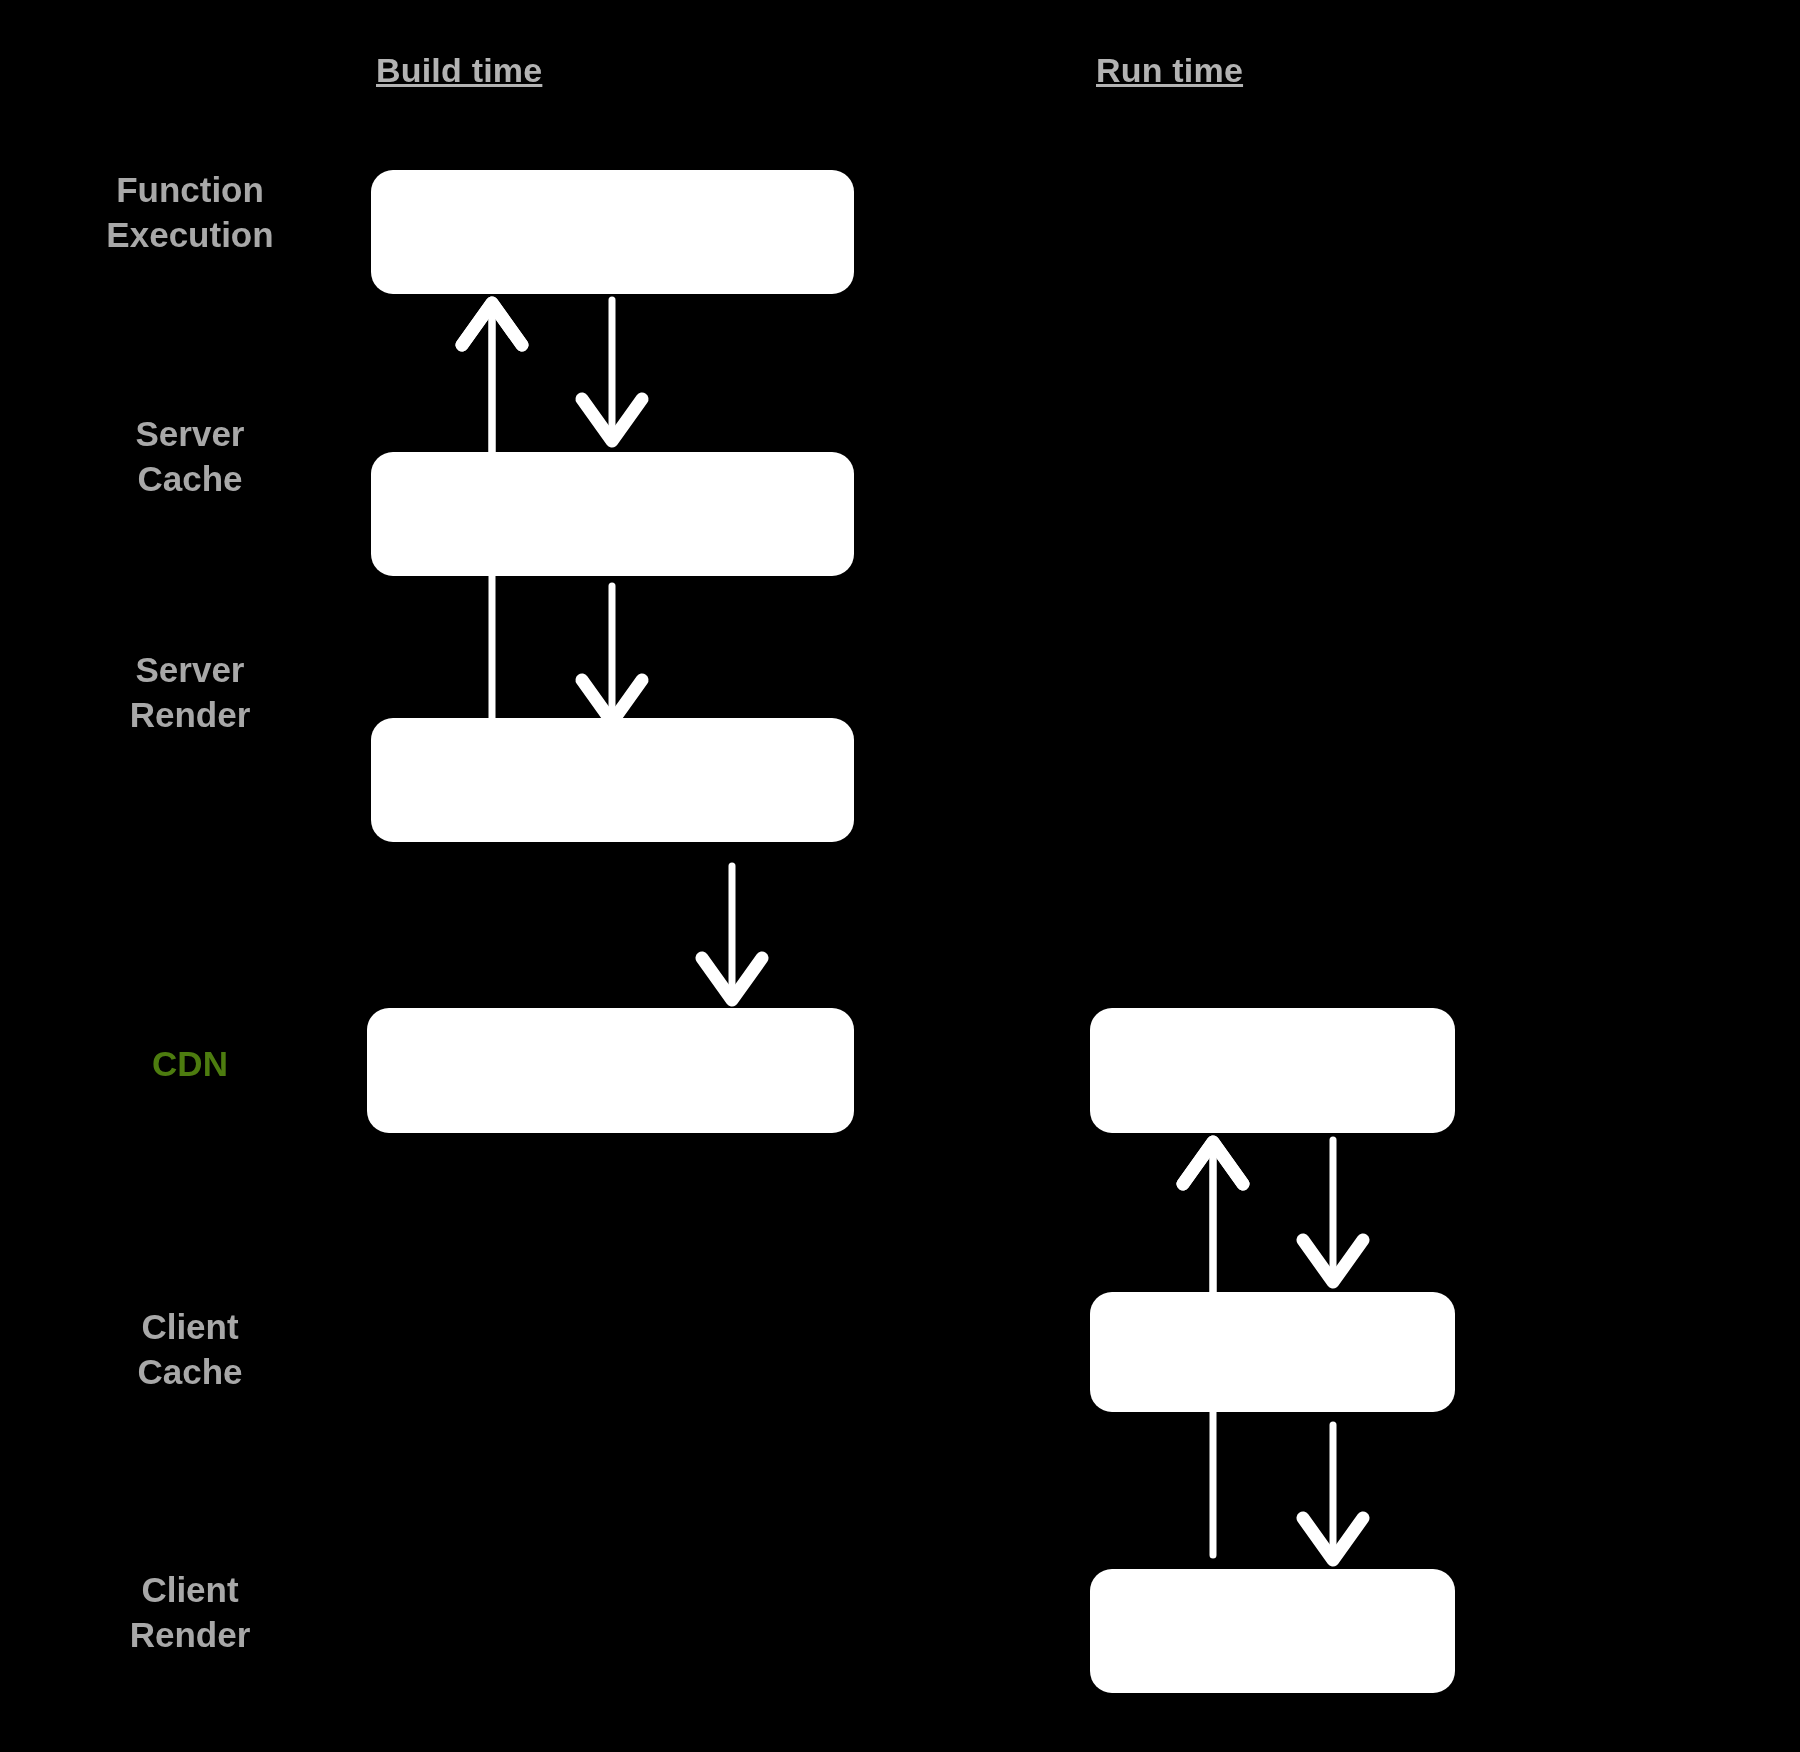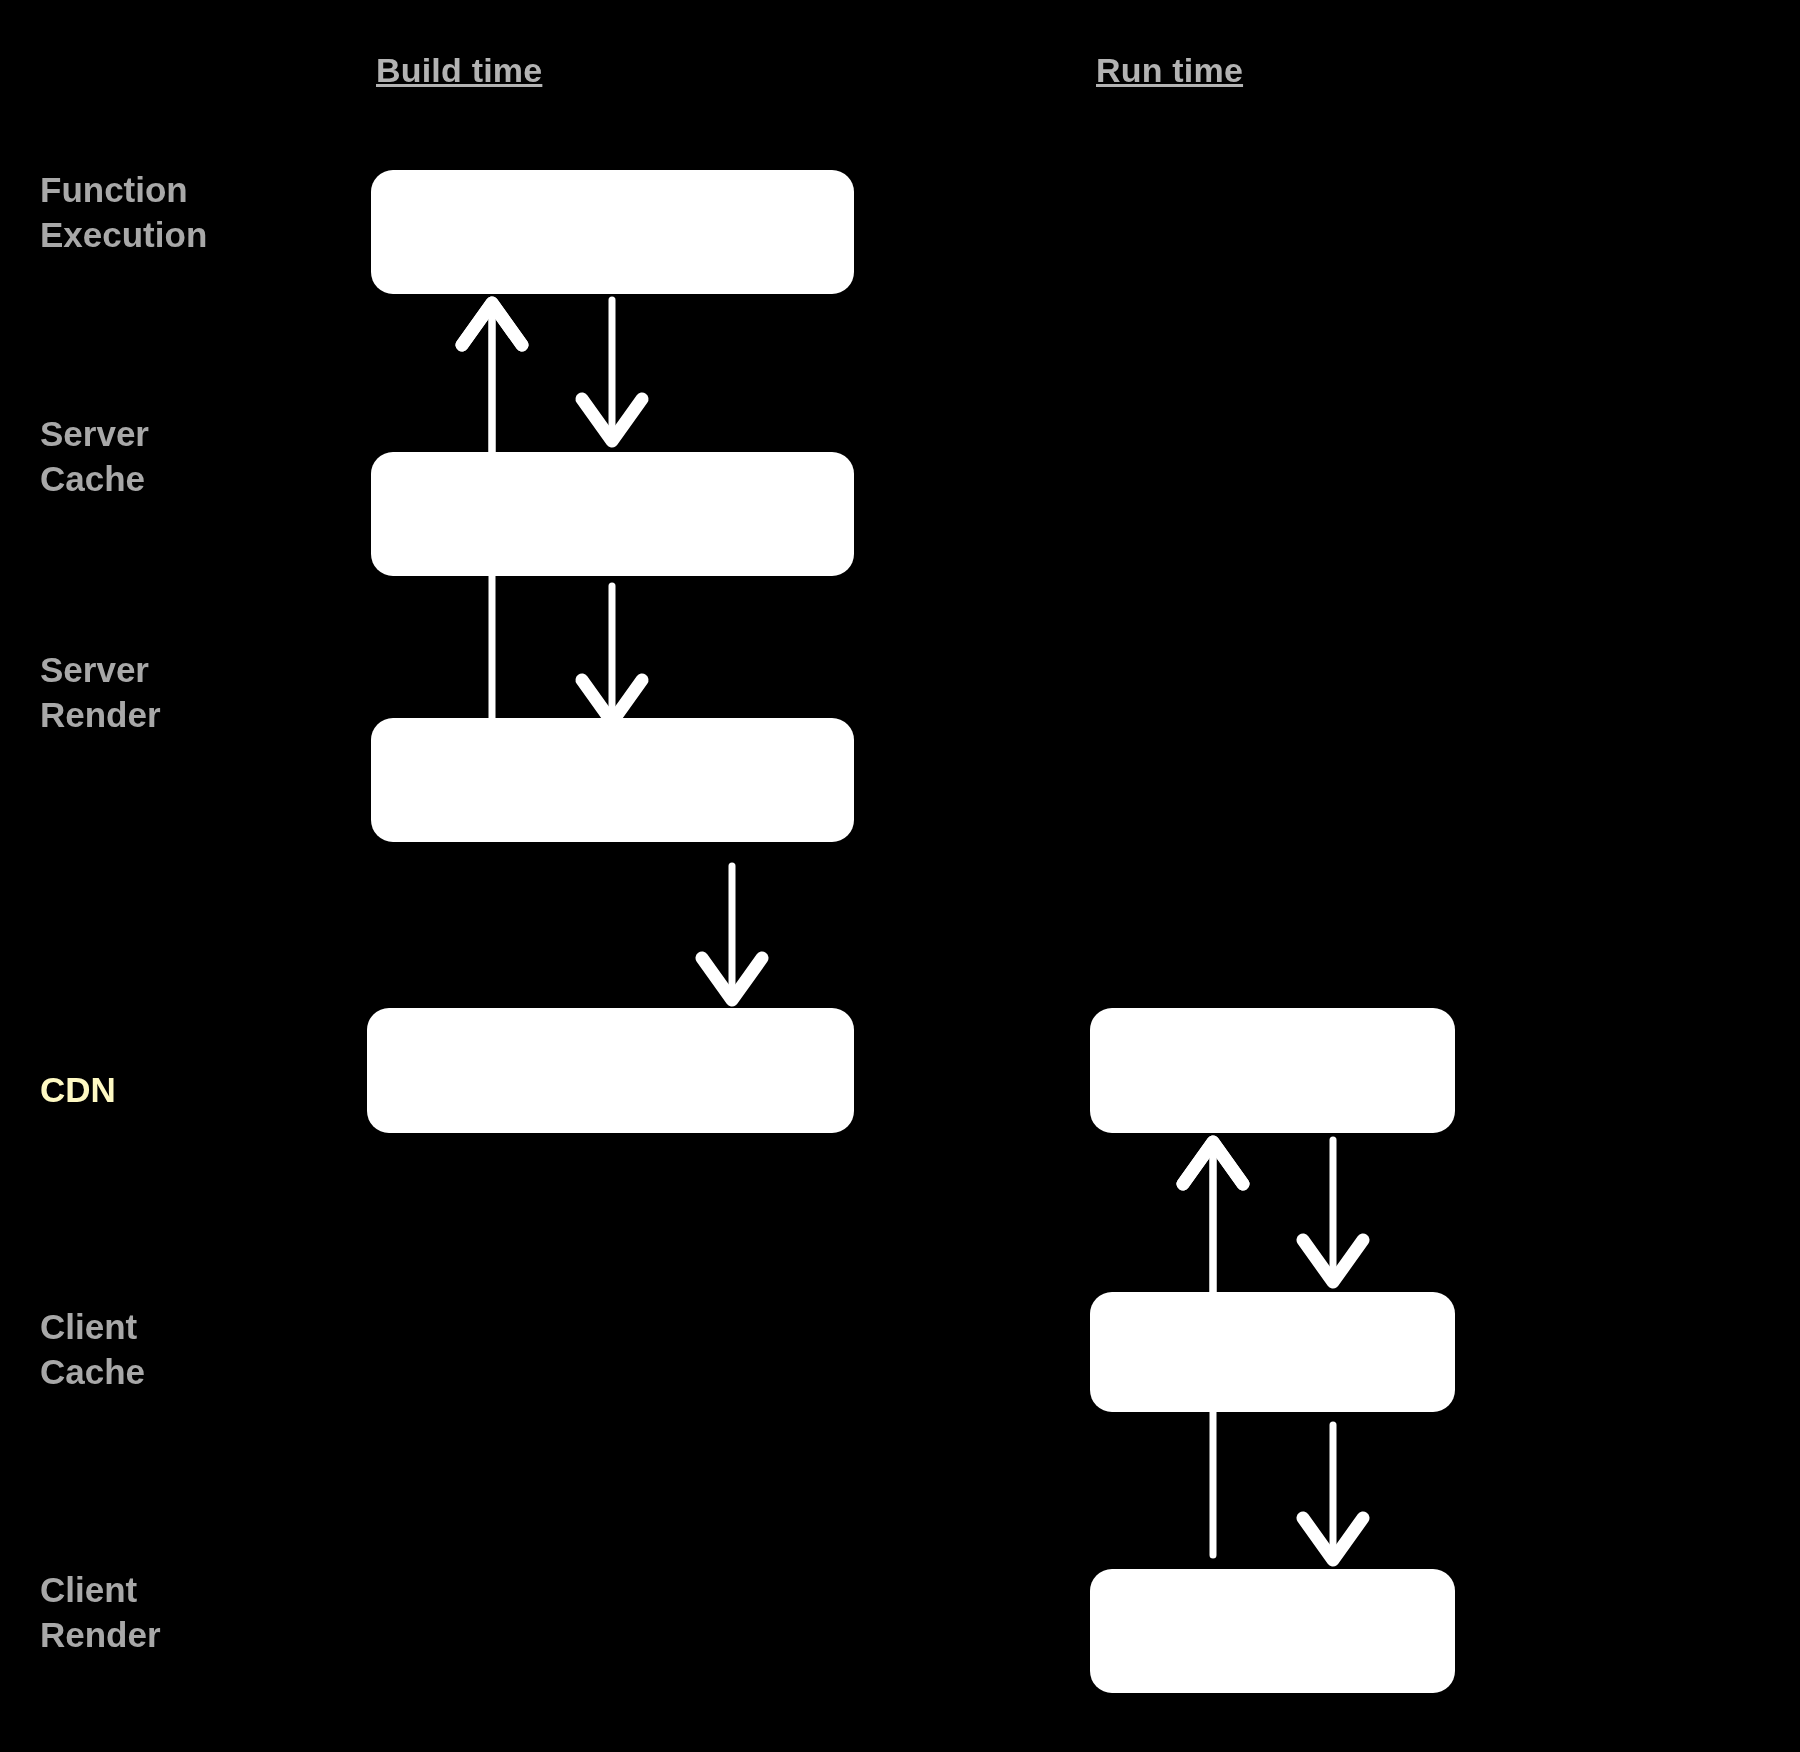--- a/index.html
+++ b/index.html
@@ -26,21 +26,21 @@
     letter-spacing: 0.2px;
     white-space: nowrap;
     line-height: 1.1;
     text-decoration: underline;
   }
   .row-label {
     position: absolute;
     color: #a8a8a8;
     font-size: 35px;
     font-weight: bold;
-    text-align: left;
+    text-align: center;
     line-height: 1.28;
     white-space: pre-line;
     width: 300px;
     left: 40px;
   }
   .node-box {
     position: absolute;
     background: #ffffff;
     border-radius: 22px;
   }
@@ -60,21 +60,21 @@
 
   <div class="col-header" style="left:376px; top:52px;">Build time</div>
   <div class="col-header" style="left:1096px; top:52px;">Run time</div>
 
   <div class="row-label" style="top: 168px; color: rgb(168, 168, 168);">Function
 Execution</div>
   <div class="row-label" style="top: 412px; color: rgb(168, 168, 168);">Server
 Cache</div>
   <div class="row-label" style="top: 648px; color: rgb(168, 168, 168);">Server
 Render</div>
-  <div class="row-label" style="top: 1042px; color: #fef9c3; margin-top: 26px;">CDN</div>
+  <div class="row-label" style="top: 1042px; color: #4d7c0f;">CDN</div>
   <div class="row-label" style="top: 1305px; color: rgb(168, 168, 168);">Client
 Cache</div>
   <div class="row-label" style="top: 1568px; color: rgb(168, 168, 168);">Client
 Render</div>
 
   <div class="node-box" style="left: 371px; top: 170px; width: 483px; height: 124px; background: rgb(255, 255, 255);"></div>
   <div class="node-box" style="left: 371px; top: 452px; width: 483px; height: 124px; background: rgb(255, 255, 255);"></div>
   <div class="node-box" style="left: 371px; top: 718px; width: 483px; height: 124px; background: rgb(255, 255, 255);"></div>
   <div class="node-box" style="left: 367px; top: 1008px; width: 487px; height: 125px; background: rgb(255, 255, 255);"></div>
   <div class="node-box" style="left: 1090px; top: 1008px; width: 365px; height: 125px; background: rgb(255, 255, 255);"></div>

